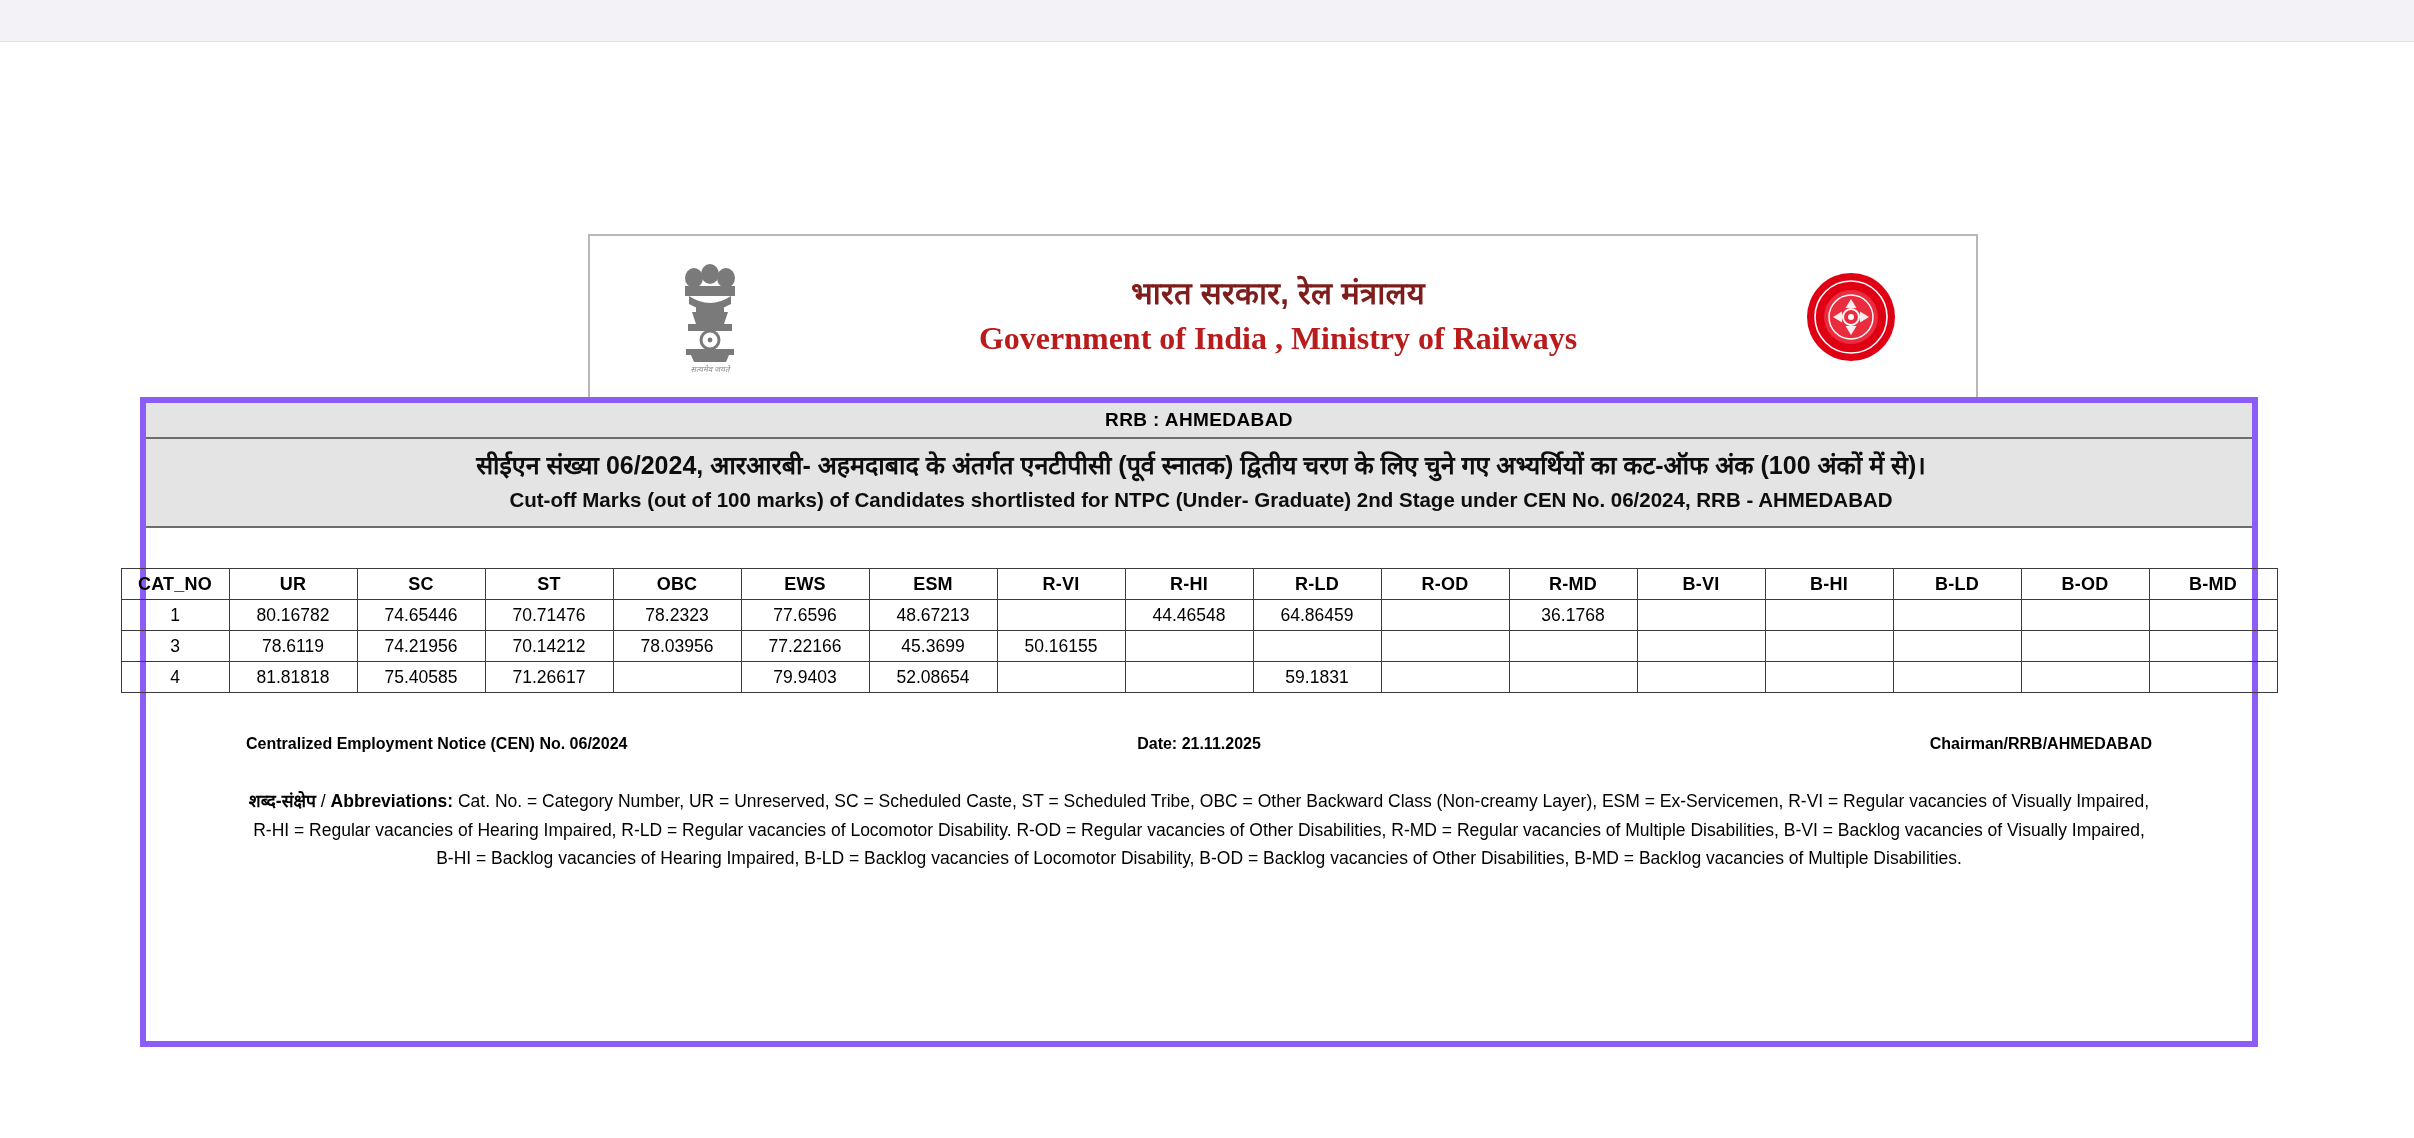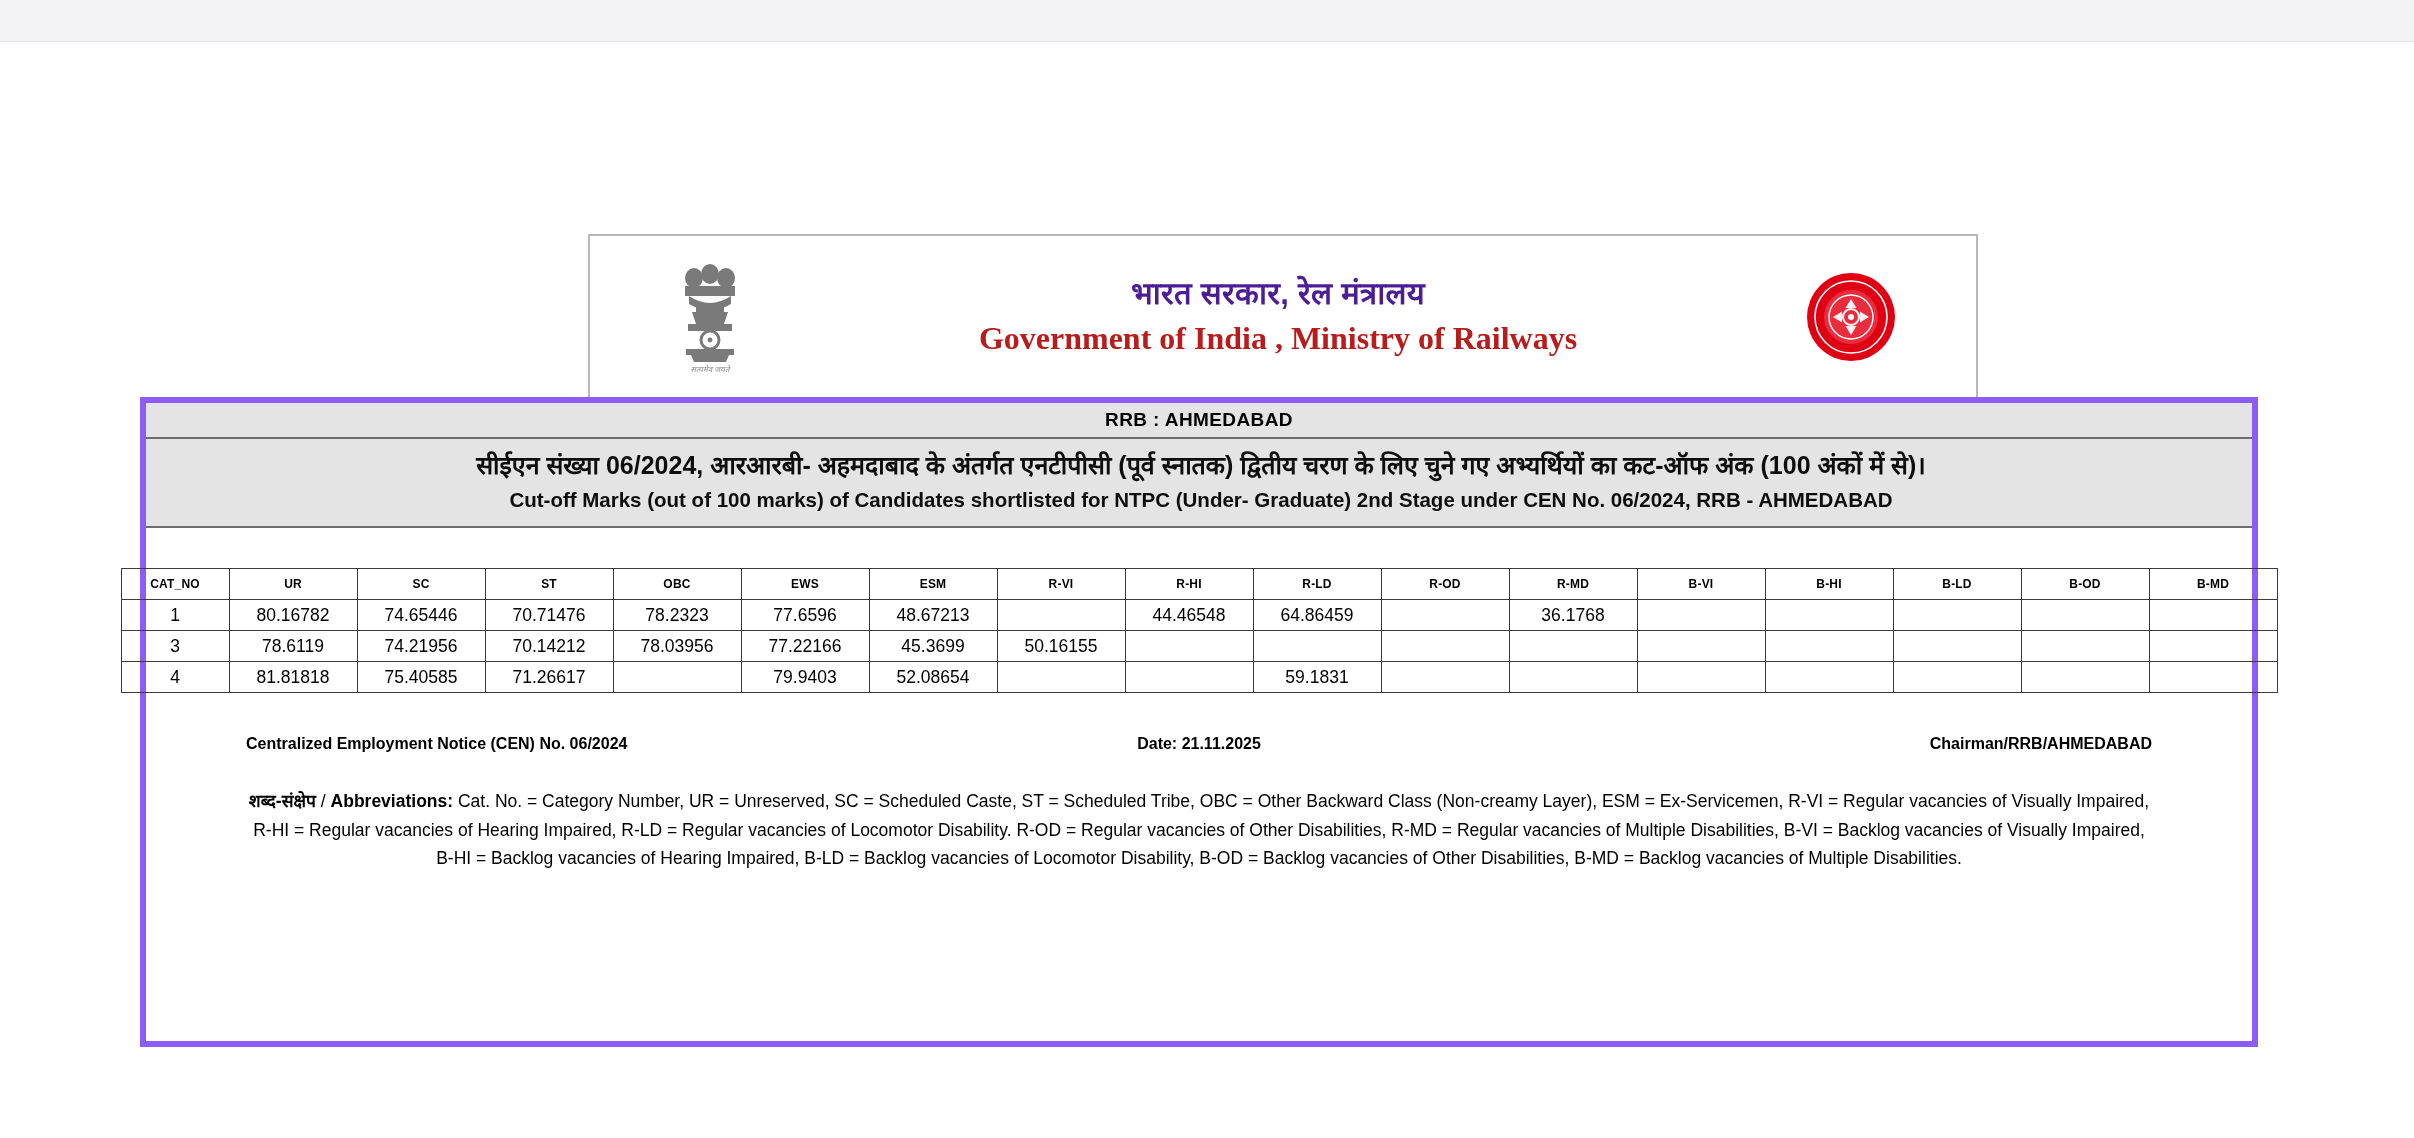--- a/index.html
+++ b/index.html
@@ -58,21 +58,21 @@
   }
   .ministry-titles {
     flex: 1;
     text-align: center;
     line-height: 1.25;
   }
   .ministry-hi {
     font-size: 31px;
     font-weight: 700;
     letter-spacing: 0.3px;
-    color: #4c1d95;
+    color: #7f1d1d;
   }
   .ministry-en {
     font-family: "Liberation Serif", "DejaVu Serif", serif;
     font-size: 32px;
     font-weight: 700;
     color: #b91c1c;
     margin-top: 4px;
   }
   .logo-slot {
     width: 250px;
@@ -140,21 +140,21 @@
     border: 1px solid #3b3b3b;
     text-align: center;
     font-size: 17.5px;
     height: 30px;
     padding: 0 2px;
     font-weight: 700;
     white-space: nowrap;
     overflow: hidden;
   }
   table.cutoff th {
-    font-size: 12px;
+    font-size: 18px;
     letter-spacing: 0.2px;
   }
   table.cutoff td {
     font-weight: 400;
   }
   table.cutoff td.catno {
     font-weight: 400;
   }
   table.cutoff col.c-cat  { width: 108px; }
   table.cutoff col.c-std  { width: 128px; }

